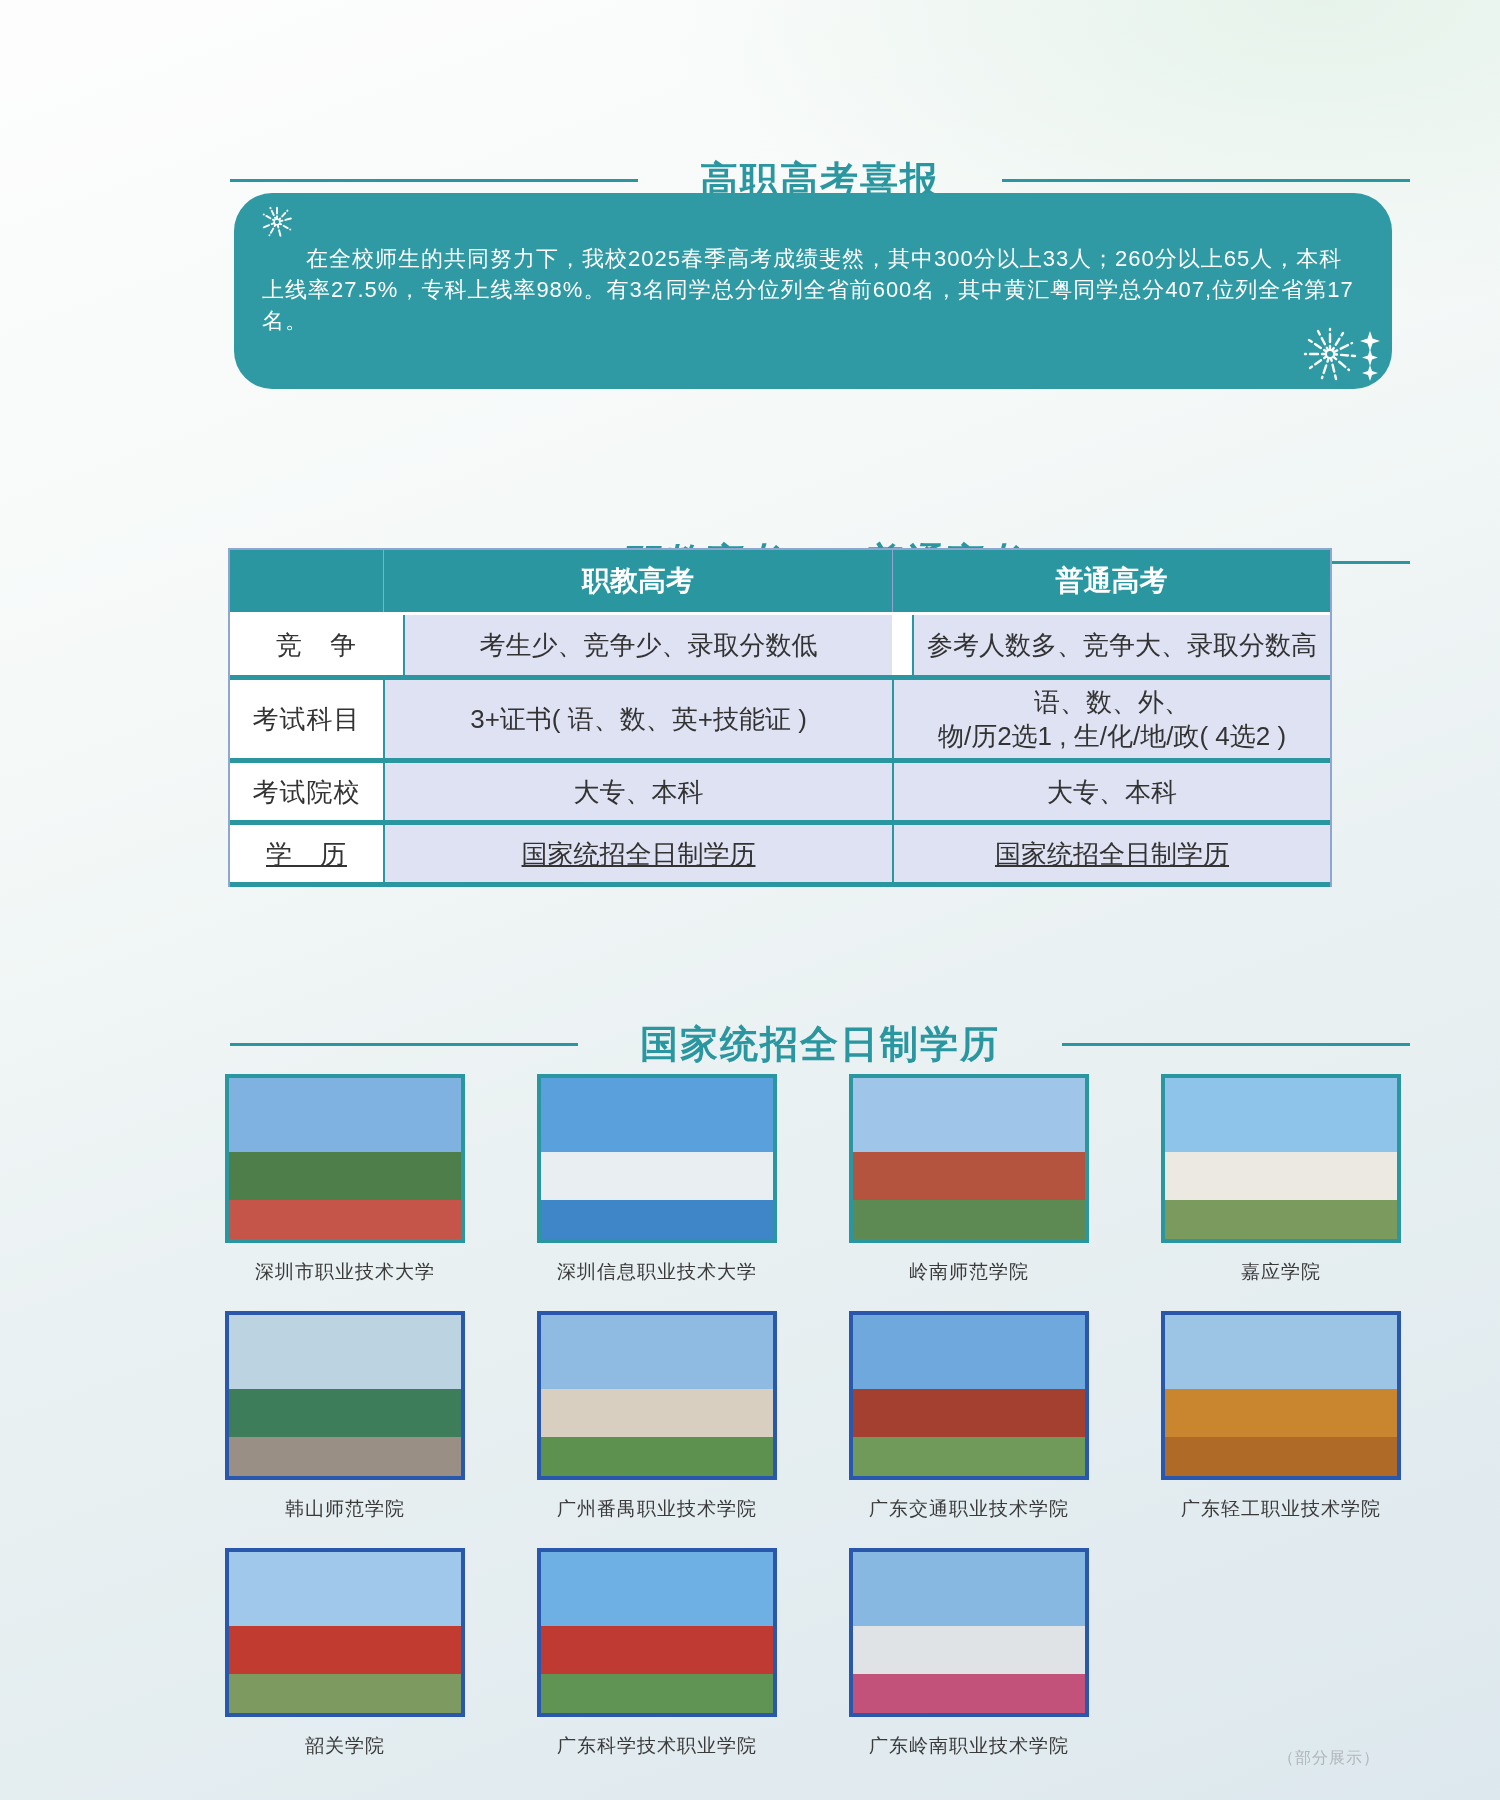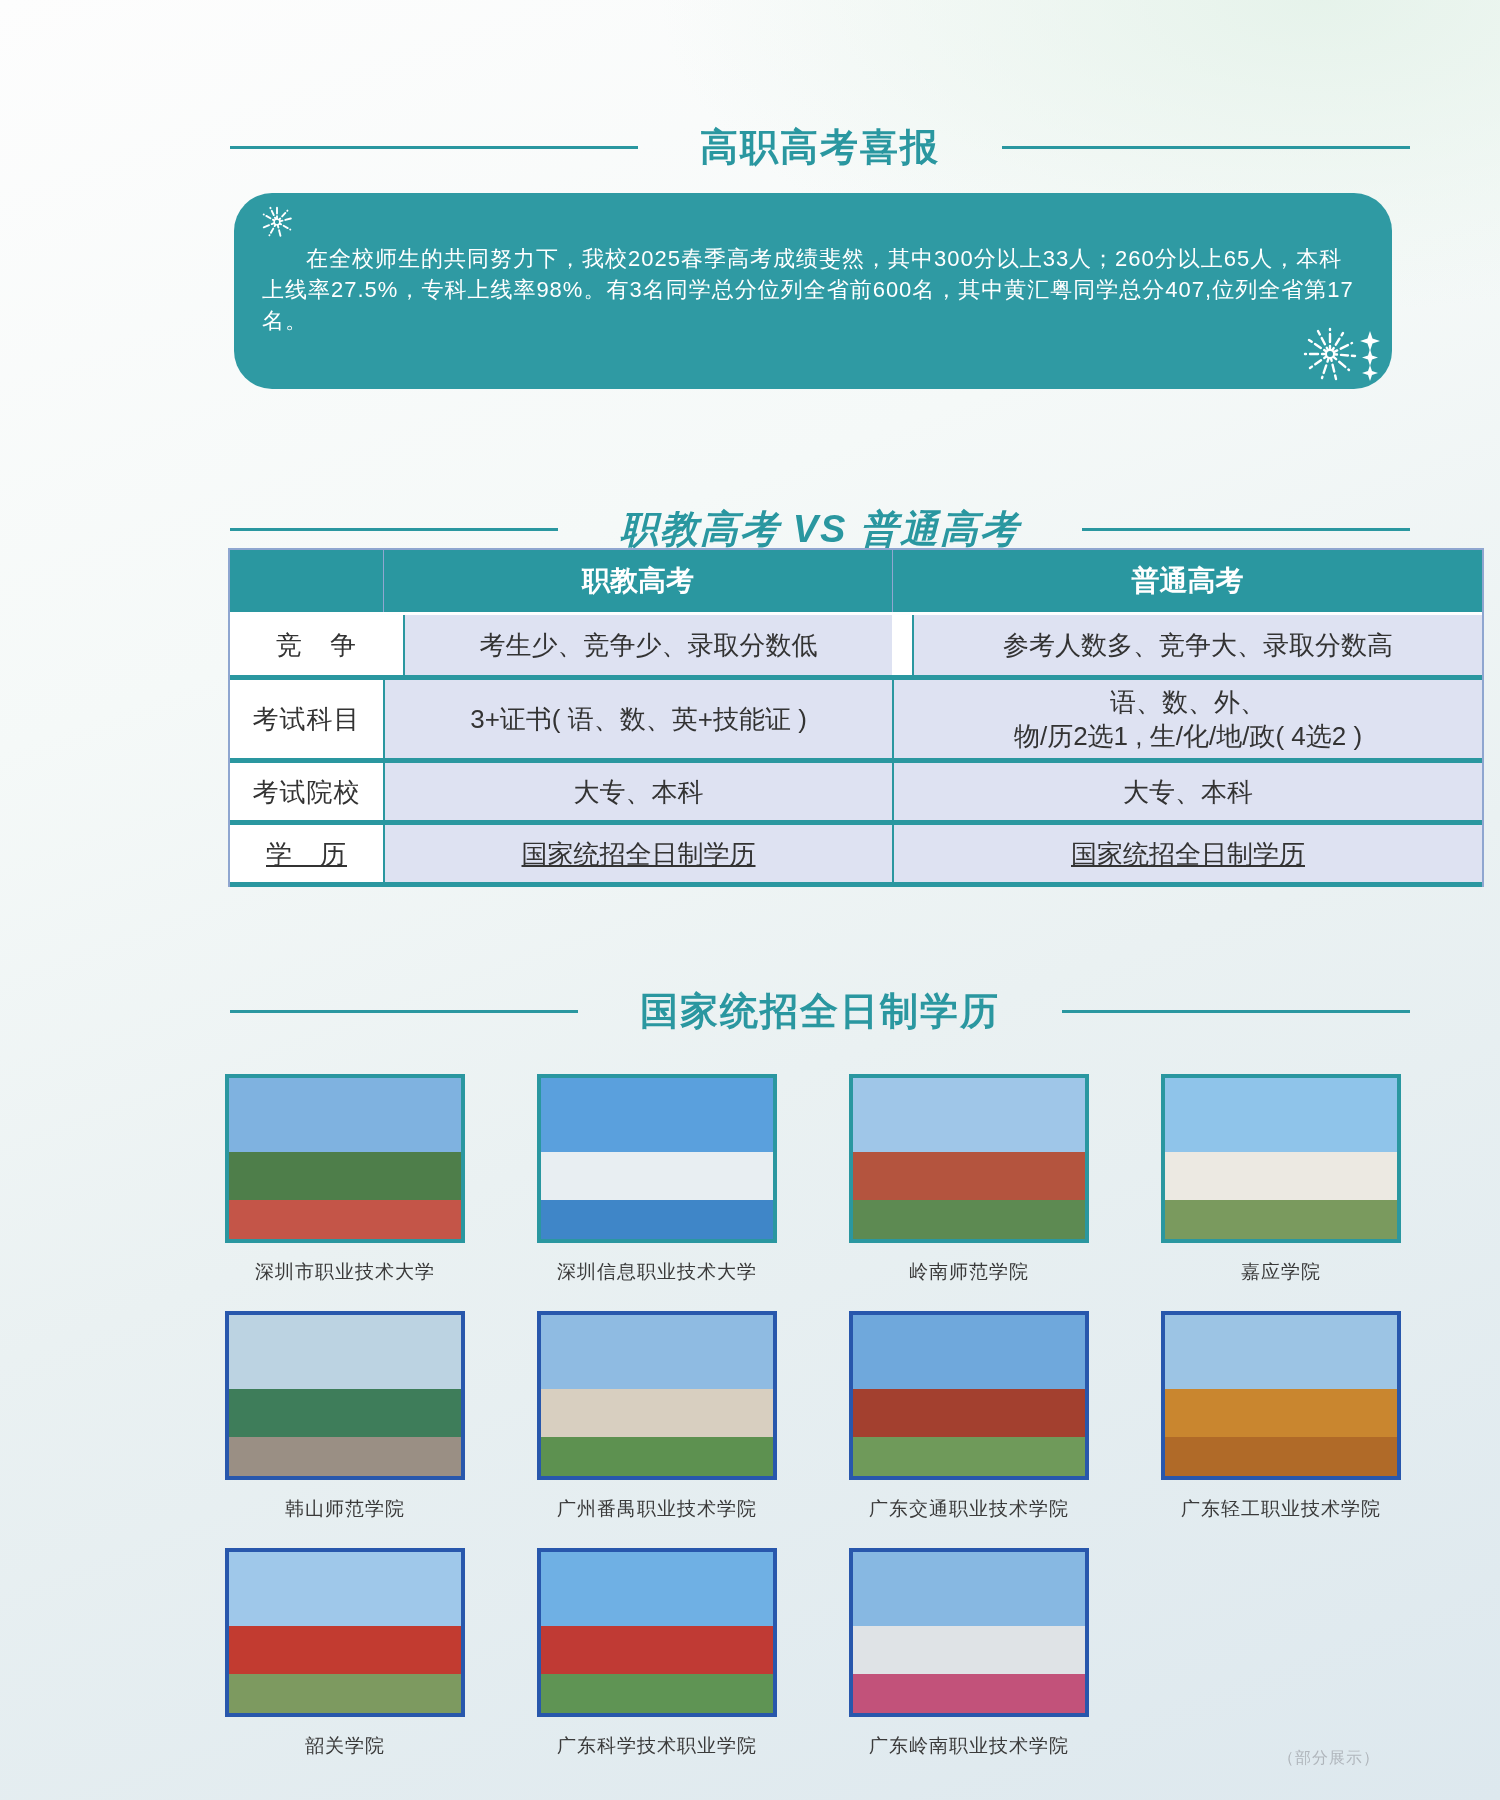--- a/index.html
+++ b/index.html
@@ -16,39 +16,39 @@
   body{background:#888;}
   .page{
     position:relative;width:1500px;height:1800px;overflow:hidden;
     font-family:"Liberation Sans","DejaVu Sans",sans-serif;
     background-image:
       radial-gradient(1100px 520px at 88% 0%, rgba(228,242,233,.9) 0%, rgba(228,242,233,0) 60%),
       linear-gradient(160deg,#fdfdfd 0%,#f5f9f8 32%,#eaf1f2 58%,#dde8ee 100%);
   }
 
   
-  .sec-head{position:absolute;left:230px;width:1180px;display:flex;align-items:center;}
+  .sec-head{position:absolute;left:230px;width:1180px;display:flex;align-items:center;margin-top:33px;}
   .sec-head .rule{flex:1;height:3px;background:var(--teal);}
   .sec-head .sec-title{margin:0 62px;font-size:38px;font-weight:700;color:var(--teal);letter-spacing:2px;white-space:nowrap;}
 
   
   .announce{
     position:absolute;left:234px;top:193px;width:1158px;height:196px;
     background:var(--box-teal);border-radius:38px;color:#fff;
   }
   .announce p{
     padding:50px 30px 0 28px;text-indent:2em;
     font-size:22px;line-height:31px;letter-spacing:1px;
   }
   .fw-small{position:absolute;left:24px;top:10px;width:38px;height:38px;}
   .fw-big{position:absolute;right:10px;bottom:4px;width:82px;height:62px;}
 
   
   .cmp{
-    position:absolute;left:228px;top:548px;width:1256px;
+    position:absolute;left:228px;top:548px;width:1104px;
     border:2px solid var(--outline);border-bottom:none;background:#fff;
   }
   .t-row{display:grid;grid-template-columns:153px 509px 1fr;}
   .t-row.head{height:65px;background:var(--teal);border-bottom:3px solid #ffffff;}
   .t-row.head .t-cell{color:#fff;font-weight:700;font-size:28px;background:transparent;border-left:1px solid var(--outline);}
   .t-row.head .t-cell:first-child{border-left:none;}
   .t-row.body{border-bottom:5px solid var(--teal);}
   .t-cell{display:flex;align-items:center;justify-content:center;text-align:center;
     font-size:26px;color:var(--body-text);}
   .t-row.body .t-cell{background:var(--cell);border-left:2px solid var(--teal);white-space:pre-line;line-height:34px;}

